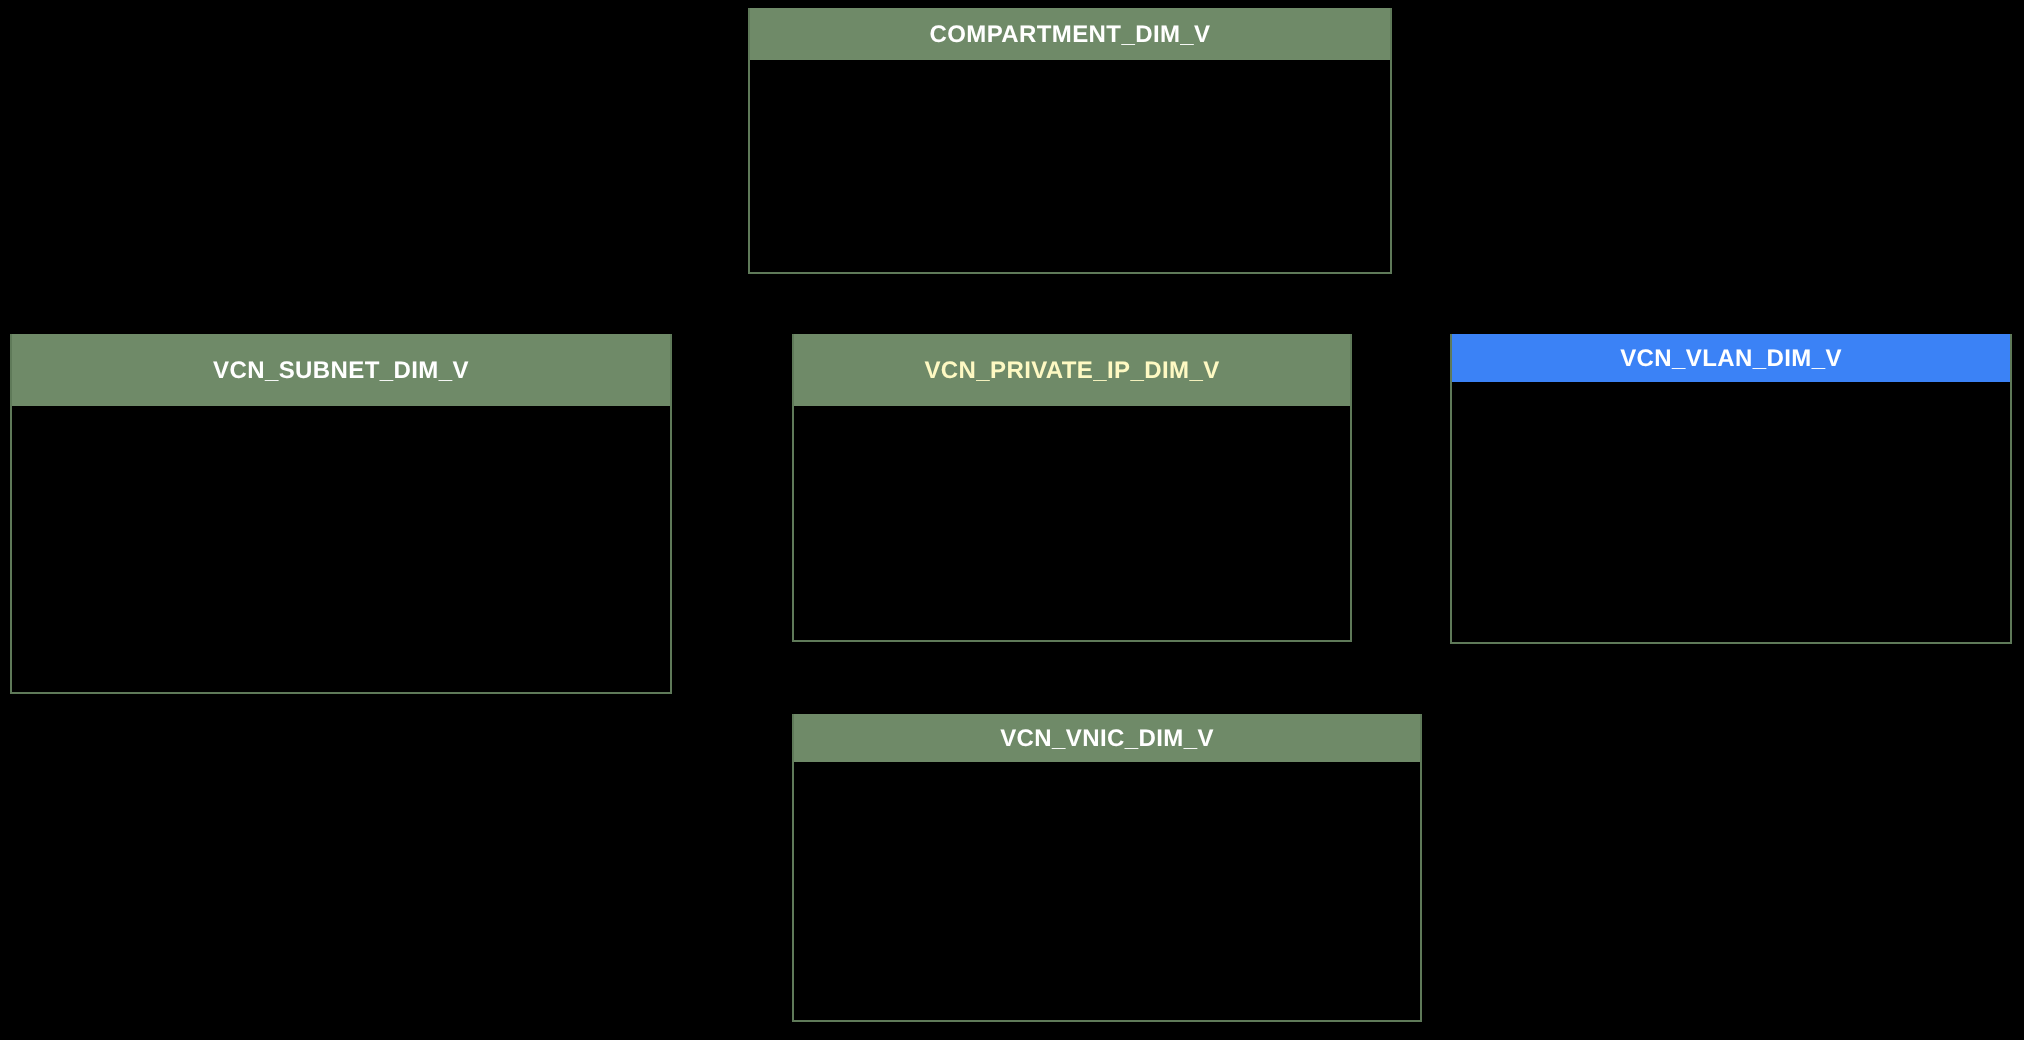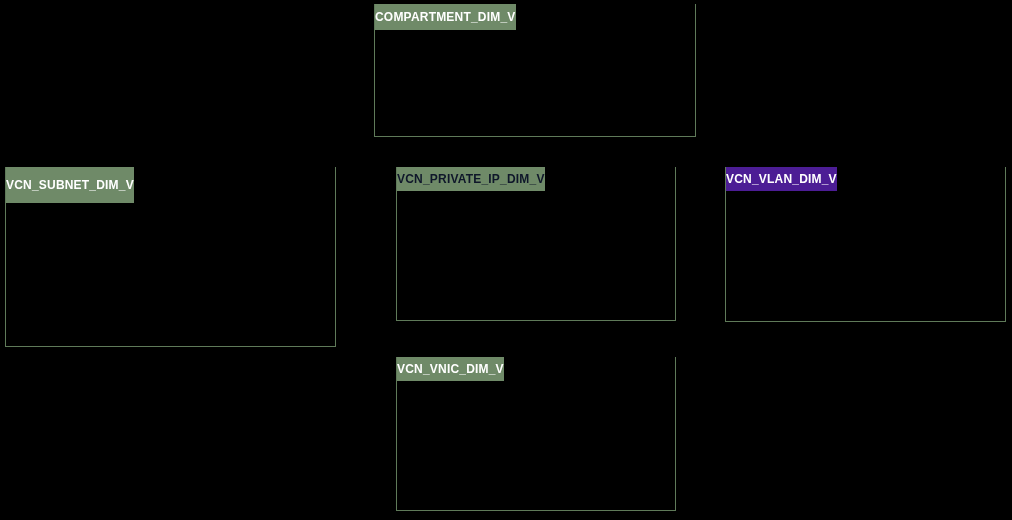--- a/index.html
+++ b/index.html
@@ -18,20 +18,21 @@
     background: #000000;
     overflow: hidden;
   }
   .entity {
     position: absolute;
     box-sizing: border-box;
     background: #000000;
     border: 1px solid #5f7a59;
     border-top: none;
     display: flex;
+    flex-direction: column;
   }
   .entity-header {
     box-sizing: border-box;
     background: #6f8a68;
     color: #ffffff;
     font-size: 12px;
     font-weight: bold;
     letter-spacing: 0.2px;
     text-align: center;
     display: flex;
@@ -64,33 +65,33 @@
   </div>
 
   <div class="entity" style="left: 5px; top: 167px; width: 331px; height: 180px; border-color: rgb(95, 122, 89); background: rgb(0, 0, 0);">
     <div class="entity-header" style="height: 36px; background: rgb(111, 138, 104); color: rgb(255, 255, 255);">VCN_SUBNET_DIM_V</div>
     <div class="entity-body">
       <ul class="entity-rows"></ul>
     </div>
   </div>
 
   <div class="entity" style="left: 396px; top: 167px; width: 280px; height: 154px; border-color: rgb(95, 122, 89); background: rgb(0, 0, 0);">
-    <div class="entity-header" style="height: 24px; background: rgb(111, 138, 104); color: #0f172a;">VCN_PRIVATE_IP_DIM_V</div>
+    <div class="entity-header" style="height: 36px; background: rgb(111, 138, 104); color: #fef9c3;">VCN_PRIVATE_IP_DIM_V</div>
     <div class="entity-body">
       <ul class="entity-rows"></ul>
     </div>
   </div>
 
   <div class="entity" style="left: 725px; top: 167px; width: 281px; height: 155px; border-color: rgb(95, 122, 89); background: rgb(0, 0, 0);">
-    <div class="entity-header" style="height: 24px; background: #4c1d95; color: rgb(255, 255, 255);">VCN_VLAN_DIM_V</div>
+    <div class="entity-header" style="height: 24px; background: #3b82f6; color: rgb(255, 255, 255);">VCN_VLAN_DIM_V</div>
     <div class="entity-body">
       <ul class="entity-rows"></ul>
     </div>
   </div>
 
-  <div class="entity" style="left: 396px; top: 357px; width: 280px; height: 154px; border-color: rgb(95, 122, 89); background: rgb(0, 0, 0);">
+  <div class="entity" style="left: 396px; top: 357px; width: 315px; height: 154px; border-color: rgb(95, 122, 89); background: rgb(0, 0, 0);">
     <div class="entity-header" style="height: 24px; background: rgb(111, 138, 104); color: rgb(255, 255, 255);">VCN_VNIC_DIM_V</div>
     <div class="entity-body">
       <ul class="entity-rows"></ul>
     </div>
   </div>
 
 </div>
 
 </body></html>

